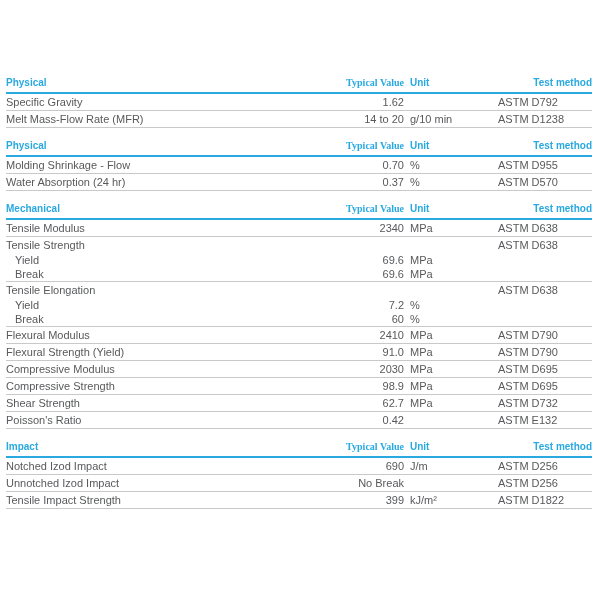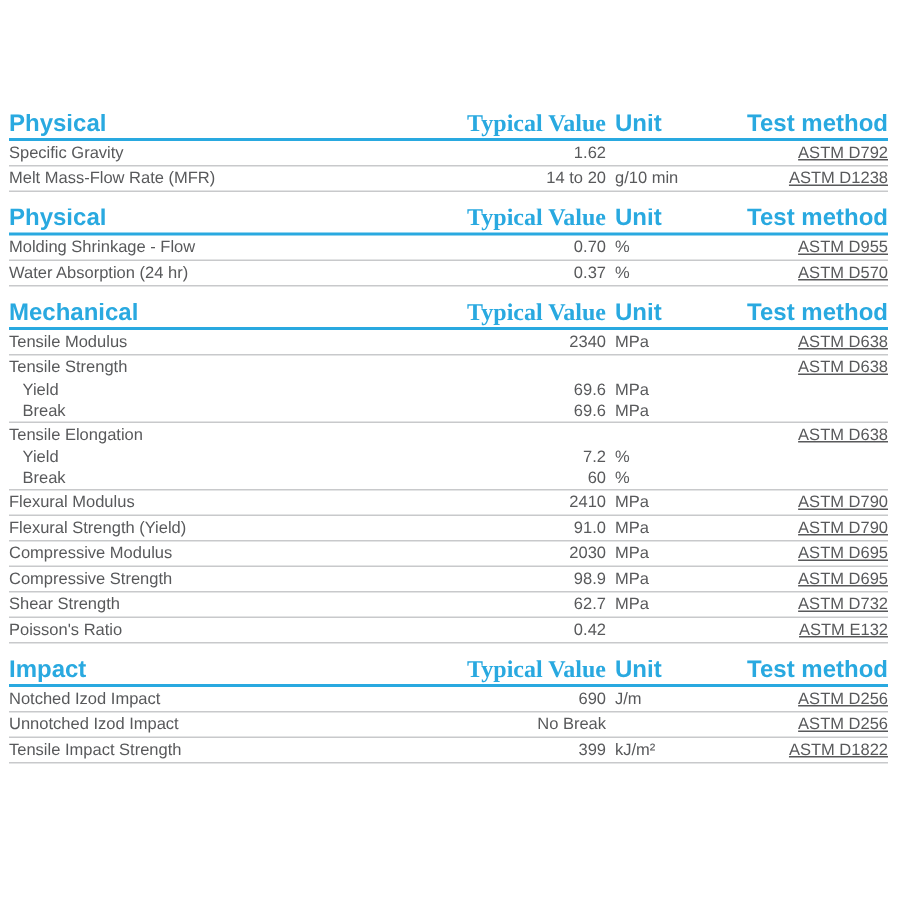--- a/index.html
+++ b/index.html
@@ -27,21 +27,21 @@
     border-collapse: collapse;
     table-layout: fixed;
     margin-bottom: 11px;
   }
   col.c-prop { width: 272px; }
   col.c-val  { width: 126px; }
   col.c-unit { width: 94px;  }
   col.c-test { width: 94px;  }
 
   tr.head th {
-    font-size: 16px;
+    font-size: 10px;
     font-weight: bold;
     color: var(--accent);
     text-align: left;
     padding: 0 0 3px 0;
     line-height: 13px;
     border-bottom: 2px solid var(--accent);
     white-space: nowrap;
     overflow: hidden;
   }
   tr.head th.val  { text-align: right; font-family: Liberation Serif, serif; }
@@ -54,21 +54,21 @@
     height: 16px;
     padding: 0;
     vertical-align: middle;
     border-bottom: 1px solid var(--rule);
     white-space: nowrap;
     overflow: hidden;
     line-height: 13px;
   }
   td.val  { text-align: right; }
   td.unit { padding-left: 6px; }
-  td.test { text-align: right; text-decoration: underline; }
+  td.test { text-align: left; }
 
   tr.noline td { border-bottom: none; }
   tr.sub td { height: 14px; }
   tr.sub td.prop { padding-left: 9px; }
 </style>
 </head>
 <body>
 
 <div class="sheet">
   <table class="section">

